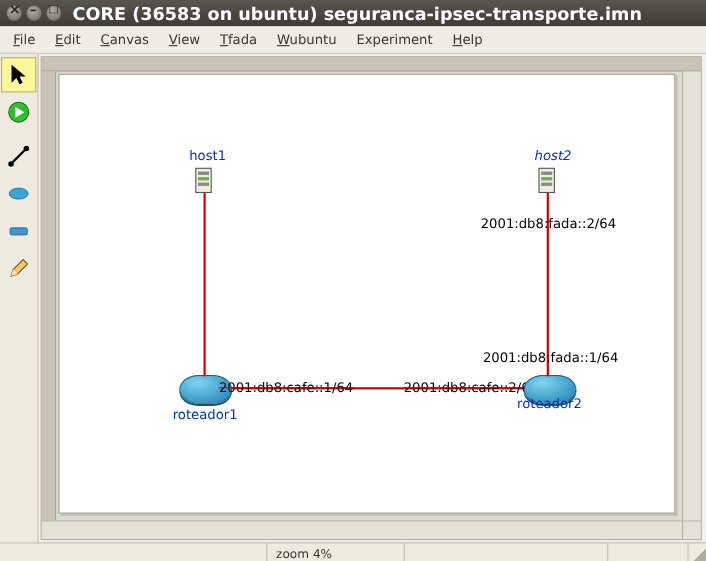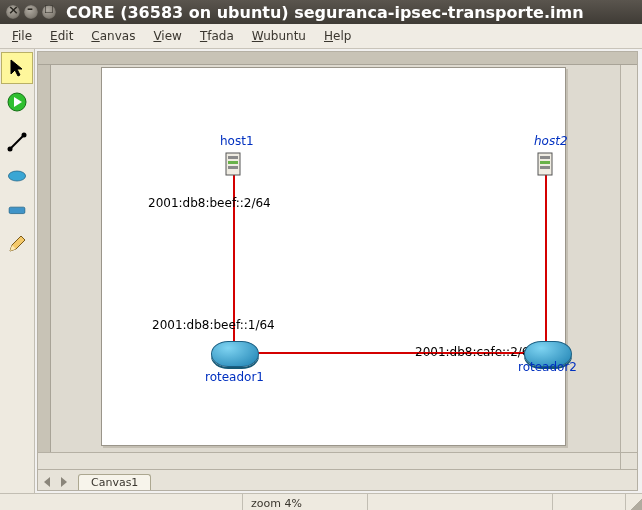--- a/index.html
+++ b/index.html
@@ -93,21 +93,20 @@
   }
   .ruler-top {
     height: 12px;
     background: #c8c3b6;
     border-bottom: 1px solid #a8a397;
   }
   .canvas-inner {
     flex:1;
     position: relative;
     display: flex;
-    gap: 48px;
   }
   .ruler-left {
     width: 12px;
     background: #c8c3b6;
     border-right: 1px solid #a8a397;
   }
   .canvas-page {
     flex:1;
     position: relative;
   }
@@ -208,20 +207,21 @@
   <div class="title-text">CORE (36583 on ubuntu) seguranca-ipsec-transporte.imn</div>
 </div>
 
 <div class="menubar">
   <div class="menu-item"><span class="mn-ul">F</span><span></span><span>ile</span></div>
   <div class="menu-item"><span class="mn-ul">E</span><span>dit</span></div>
   <div class="menu-item"><span class="mn-ul">C</span><span>anvas</span></div>
   <div class="menu-item"><span class="mn-ul">V</span><span>iew</span></div>
   <div class="menu-item"><span class="mn-ul">T</span><span>fada</span></div>
   <div class="menu-item"><span class="mn-ul">W</span><span>ubuntu</span></div>
+  <div class="menu-item"><span>Experiment</span></div>
   <div class="menu-item"><span class="mn-ul">H</span><span>elp</span></div>
 </div>
 
 <div class="workarea">
 
   <div class="left-toolbar">
     <div class="tool-btn selected cursor-ic">
       <svg viewBox="0 0 20 20">
           <path d="M4 2 L4 16 L8 12 L11 18 L13 17 L10 11 L15 11 Z" fill="#000" stroke="#000"></path>
         </svg>
@@ -271,65 +271,52 @@
 
           <div class="node-label" style="left:118px; top:66px;">host1</div>
           <div class="host-icon" style="left:118px; top:82px;">
             <svg width="30" height="30" viewBox="0 0 30 30">
               <rect x="6" y="3" width="14" height="22" fill="#efece2" stroke="#555"></rect>
               <rect x="8" y="6" width="10" height="3" fill="#8a8a8a"></rect>
               <rect x="8" y="11" width="10" height="3" fill="#69b24a"></rect>
               <rect x="8" y="16" width="10" height="3" fill="#8a8a8a"></rect>
             </svg>
           </div>
-          <div class="addr-label" style="left:46px; top:128px;">2001:db8:beef::2/64</div>
 
           <div class="node-label" style="left:432px; top:66px;font-style:italic;">host2</div>
           <div class="host-icon" style="left:430px; top:82px;">
             <svg width="30" height="30" viewBox="0 0 30 30">
               <rect x="6" y="3" width="14" height="22" fill="#efece2" stroke="#555"></rect>
               <rect x="8" y="6" width="10" height="3" fill="#8a8a8a"></rect>
               <rect x="8" y="11" width="10" height="3" fill="#69b24a"></rect>
               <rect x="8" y="16" width="10" height="3" fill="#8a8a8a"></rect>
             </svg>
           </div>
-
-          <div class="addr-label" style="left:50px; top:250px;">2001:db8:beef::1/64</div>
+          <div class="addr-label" style="left:383px; top:128px;">2001:db8:fada::2/64</div>
+
           <div class="router-icon-canvas" style="left:109px; top:273px;">
             <div class="router-shape"></div>
           </div>
+          <div class="addr-label" style="left:145px; top:277px; text-decoration:line-through; text-decoration-color:#d40000;">2001:db8:cafe::1/64</div>
           <div class="node-label" style="left:103px; top:302px;">roteador1</div>
 
+          <div class="addr-label" style="left:385px; top:250px;">2001:db8:fada::1/64</div>
           <div class="addr-label" style="left:313px; top:277px; text-decoration:line-through; text-decoration-color:#d40000;">2001:db8:cafe::2/64</div>
           <div class="router-icon-canvas" style="left:422px; top:273px;">
             <div class="router-shape"></div>
           </div>
           <div class="node-label" style="left:416px; top:292px;">roteador2</div>
 
         </div>
       </div>
       <div class="vscroll"></div>
     </div>
     <div style="display:flex">
       <div class="hscroll" style="flex:1"></div>
       <div style="width:16px;height:16px;background:#e5e1d7;border-left:1px solid #b5b0a4;border-top:1px solid #b5b0a4;"></div>
-    </div>
-    <div class="tabstrip" style="position:relative;">
-      <div class="arrows">
-        <svg width="16" height="16">
-            <path d="M10 3 L4 8 L10 13 Z" fill="#8a857a"></path>
-          </svg>
-        <svg width="16" height="16">
-            <path d="M5 3 L11 8 L5 13 Z" fill="#8a857a"></path>
-          </svg>
-      </div>
-      <div style="width:20px"></div>
-      <div class="tab">
-        <span>Canvas1</span>
-      </div>
     </div>
   </div>
 </div>
 
 <div class="statusbar">
   <div class="status-cell wide"></div>
   <div class="status-cell zoom">
     <span>zoom 4%</span>
   </div>
   <div class="status-cell" style="flex:1"></div>

